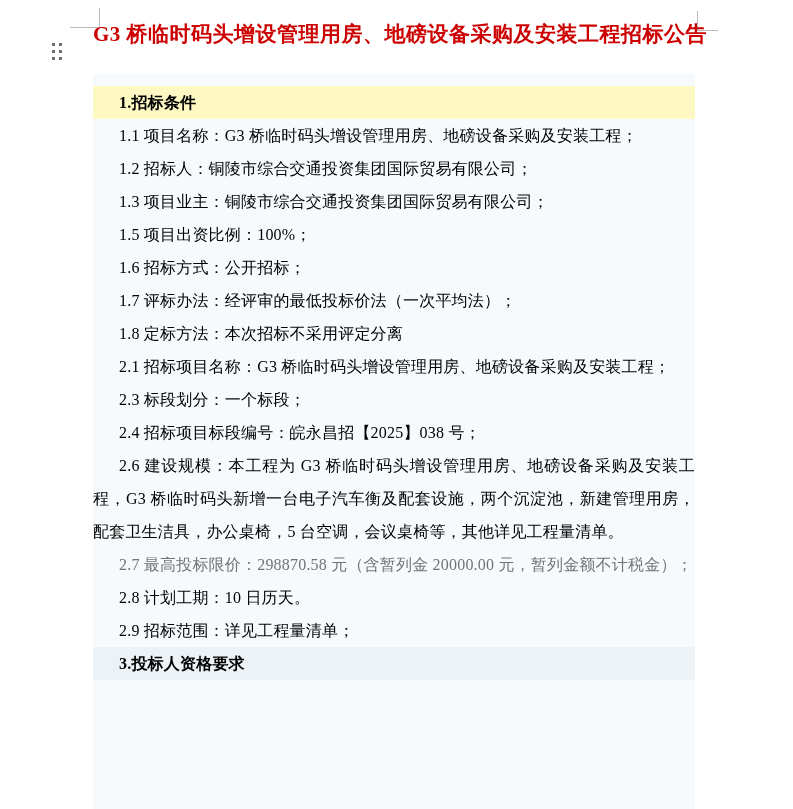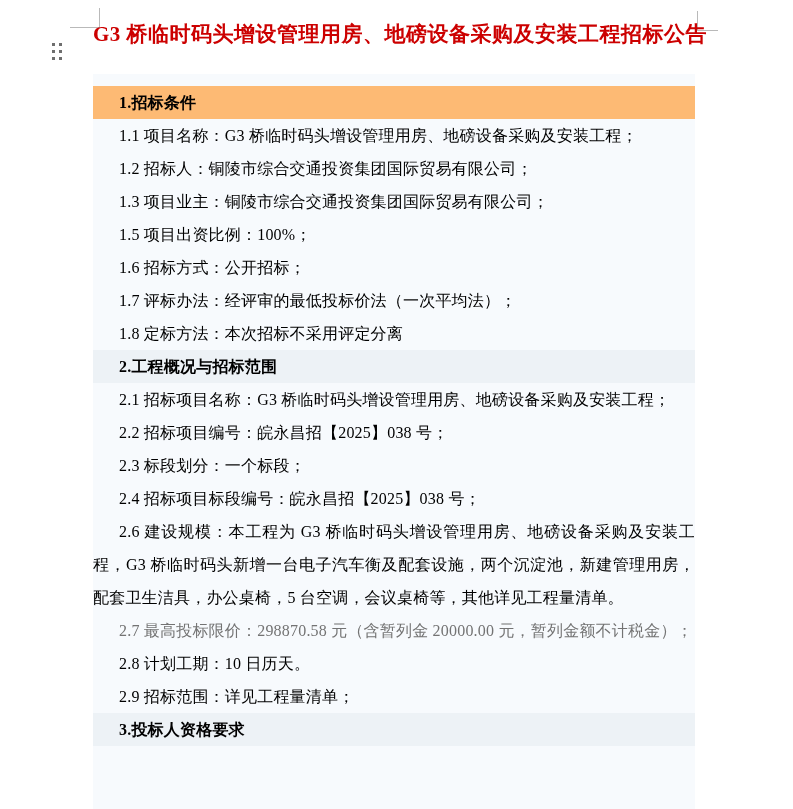--- a/index.html
+++ b/index.html
@@ -57,31 +57,29 @@
     <i style="background: rgb(110, 110, 110);"></i>
     <i style="background: rgb(110, 110, 110);"></i>
     <i style="background: rgb(110, 110, 110);"></i>
     <i style="background: rgb(110, 110, 110);"></i>
 </div>
 
 <h1 class="doc-title" style="color: rgb(204, 0, 0);">G3 桥临时码头增设管理用房、地磅设备采购及安装工程招标公告</h1>
 
 <div class="content-block" style="background: rgb(247, 250, 253);">
   <div>
-      <div class="row heading" style="background: #fdba74; color: rgb(0, 0, 0);">1.招标条件</div>
+      <div class="row heading" style="background: #fef9c3; color: rgb(0, 0, 0);">1.招标条件</div>
       <div class="row item" style="color: rgb(0, 0, 0);">1.1 项目名称：G3 桥临时码头增设管理用房、地磅设备采购及安装工程；</div>
       <div class="row item" style="color: rgb(0, 0, 0);">1.2 招标人：铜陵市综合交通投资集团国际贸易有限公司；</div>
       <div class="row item" style="color: rgb(0, 0, 0);">1.3 项目业主：铜陵市综合交通投资集团国际贸易有限公司；</div>
       <div class="row item" style="color: #000000;">1.5 项目出资比例：100%；</div>
       <div class="row item" style="color: rgb(0, 0, 0);">1.6 招标方式：公开招标；</div>
       <div class="row item" style="color: rgb(0, 0, 0);">1.7 评标办法：经评审的最低投标价法（一次平均法）；</div>
       <div class="row item" style="color: rgb(0, 0, 0);">1.8 定标方法：本次招标不采用评定分离</div>
-      <div class="row heading" style="background: rgb(237, 242, 246); color: rgb(0, 0, 0);">2.工程概况与招标范围</div>
       <div class="row item" style="color: rgb(0, 0, 0);">2.1 招标项目名称：G3 桥临时码头增设管理用房、地磅设备采购及安装工程；</div>
-      <div class="row item" style="color: rgb(0, 0, 0);">2.2 招标项目编号：皖永昌招【2025】038 号；</div>
       <div class="row item" style="color: rgb(0, 0, 0);">2.3 标段划分：一个标段；</div>
       <div class="row item" style="color: rgb(0, 0, 0);">2.4 招标项目标段编号：皖永昌招【2025】038 号；</div>
       <div class="row item" style="color: rgb(0, 0, 0);">2.6 建设规模：本工程为 G3 桥临时码头增设管理用房、地磅设备采购及安装工程，G3 桥临时码头新增一台电子汽车衡及配套设施，两个沉淀池，新建管理用房，配套卫生洁具，办公桌椅，5 台空调，会议桌椅等，其他详见工程量清单。</div>
       <div class="row item" style="color: #737373;">2.7 最高投标限价：298870.58 元（含暂列金 20000.00 元，暂列金额不计税金）；</div>
       <div class="row item" style="color: rgb(0, 0, 0);">2.8 计划工期：10 日历天。</div>
       <div class="row item" style="color: rgb(0, 0, 0);">2.9 招标范围：详见工程量清单；</div>
       <div class="row heading" style="background: rgb(237, 242, 246); color: rgb(0, 0, 0);">3.投标人资格要求</div>
     </div>
 </div>
 

